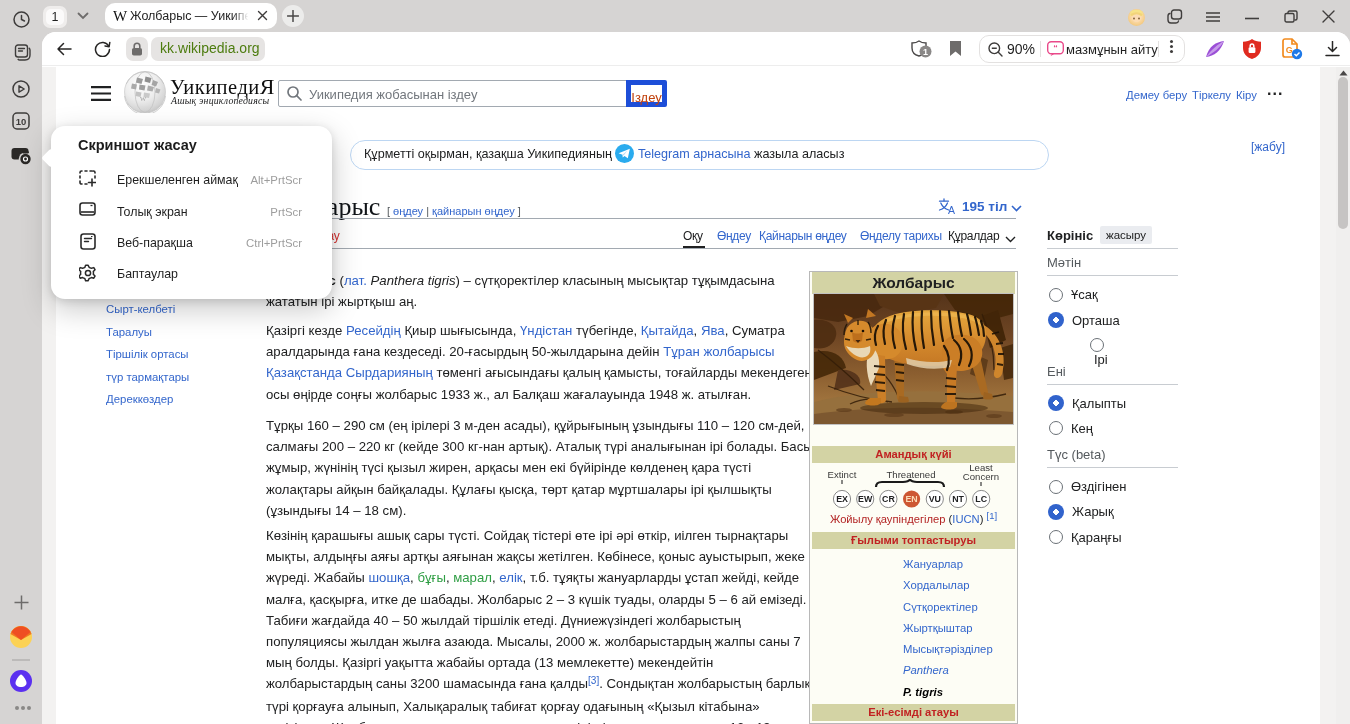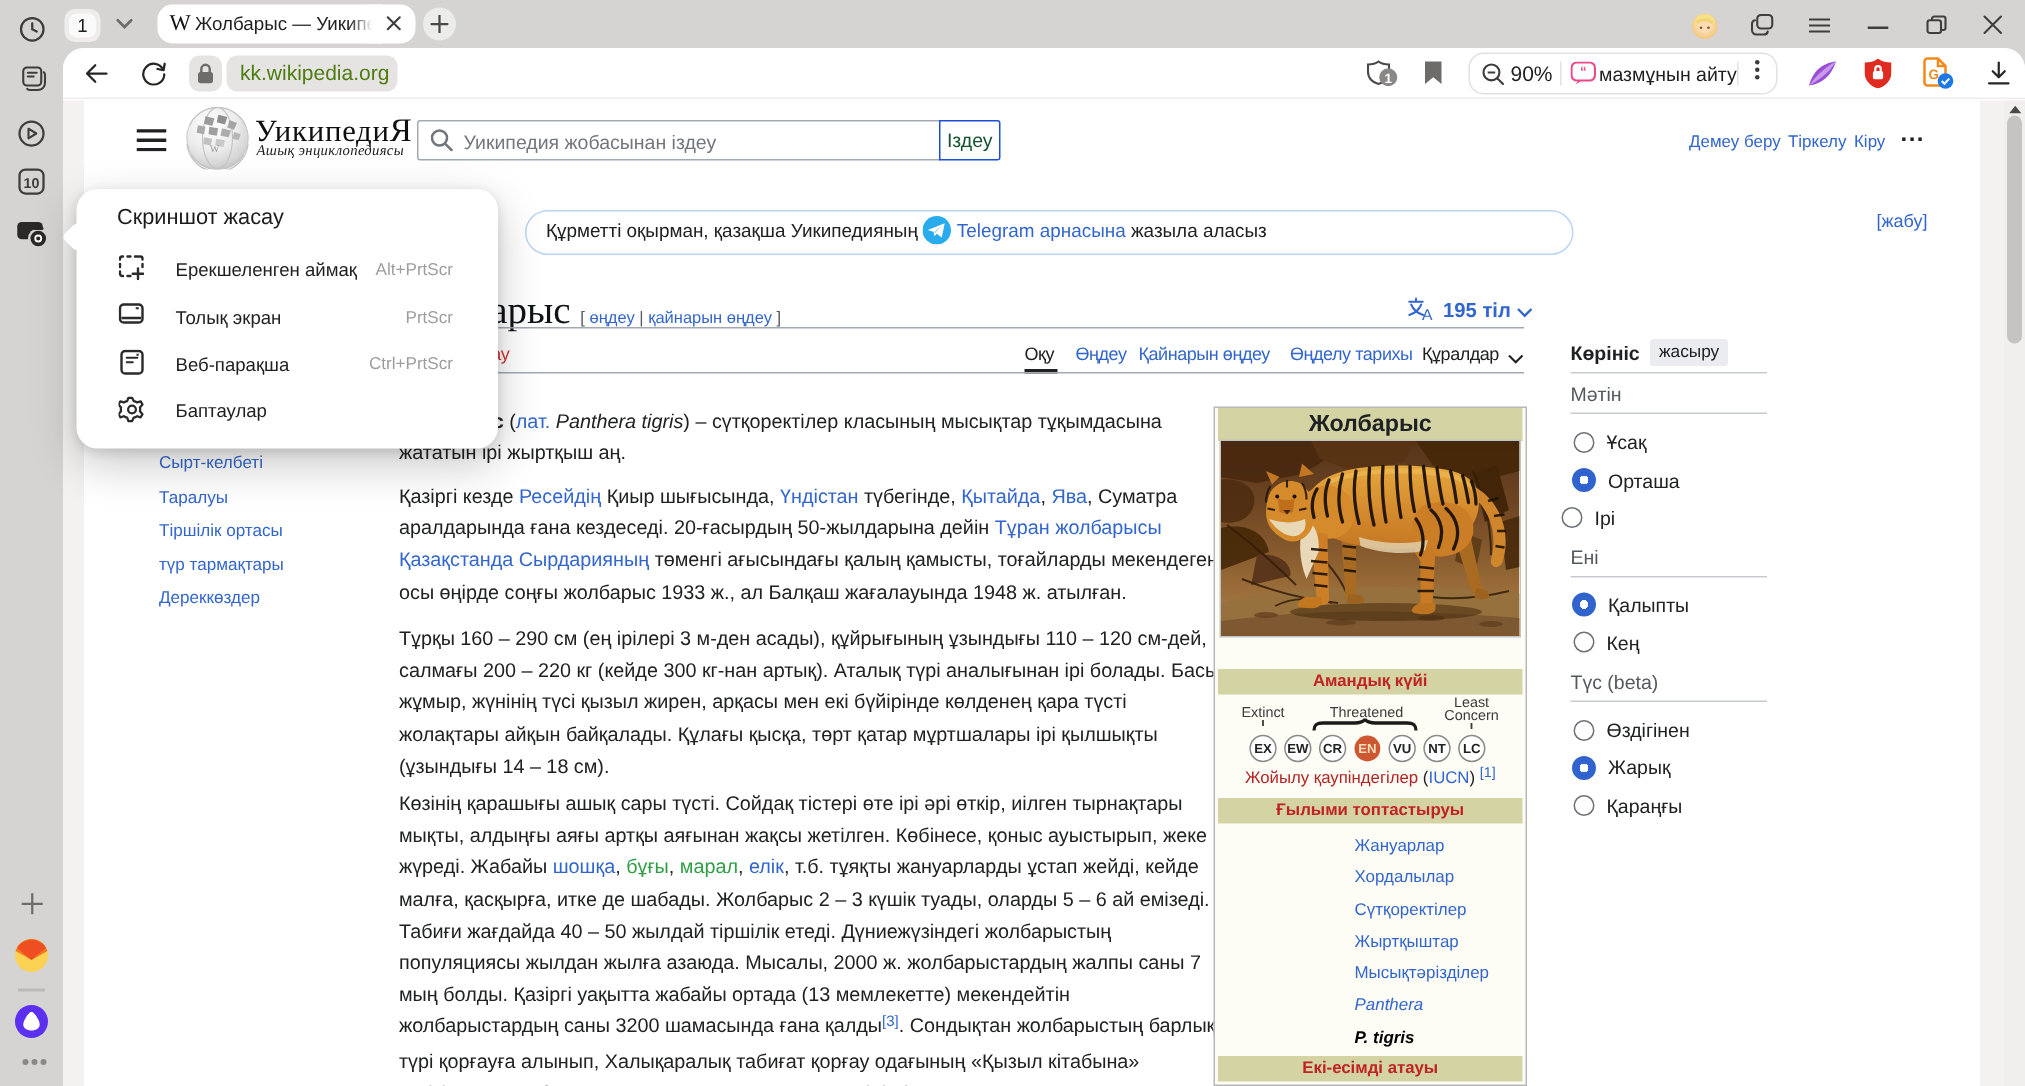--- a/index.html
+++ b/index.html
@@ -212,21 +212,21 @@
       </svg>
       <div class="abs ser" style="left:128px;top:7px;font-size:20.5px;color:#0f0f0f;letter-spacing:0.5px;">Уикипеди<span style="font-size:22px;">Я</span></div>
       <div class="abs ser" style="left:129px;top:28px;font-size:9.8px;font-style:italic;color:#202122;letter-spacing:0.2px;">Ашық энциклопедиясы</div>
 
       <div class="abs" style="left:236px;top:13px;width:349px;height:27px;border:1px solid #a2a9b1;border-radius:2px 0 0 2px;background:#fff;"></div>
       <svg class="abs" style="left:245px;top:19px;" width="15" height="15" viewBox="0 0 15 15">
           <circle cx="6" cy="6" r="5" fill="none" stroke="#72777d" stroke-width="1.7"></circle>
           <path d="M9.7 9.7 L14 14" stroke="#72777d" stroke-width="1.7" stroke-linecap="round"></path>
         </svg>
       <div class="abs" style="left:267px;top:20px;font-size:13px;color:#72777d;">Уикипедия жобасынан іздеу</div>
-      <div class="abs" style="left:584px;top:13px;width:41px;height:27px;border:1px solid #1d4ed8;border-radius:0 2px 2px 0;background:#fff;font-size:13px;color:#14532d;text-align:center;line-height:25px;">Іздеу</div>
+      <div class="abs" style="left:584px;top:13px;width:41px;height:27px;border:5px solid #1d4ed8;border-radius:0 2px 2px 0;background:#fff;font-size:13px;color:#c2410c;text-align:center;line-height:25px;">Іздеу</div>
 
       <div class="abs lnk" style="left:1084px;top:22px;font-size:11.3px;">Демеу беру</div>
         <div class="abs lnk" style="left:1150px;top:22px;font-size:11.3px;">Тіркелу</div>
         <div class="abs lnk" style="left:1194px;top:22px;font-size:11.3px;">Кіру</div>
       <div class="abs" style="left:1225px;top:14px;font-size:16px;font-weight:bold;color:#202122;letter-spacing:1px;">...</div>
 
       <div class="abs" style="left:308px;top:73px;width:699px;height:30px;border:1px solid #bcd6f2;border-radius:15px;background:#fff;"></div>
       <div class="abs" style="left:322px;top:77px;font-size:12.6px;color:#202122;white-space:nowrap;">Құрметті оқырман, қазақша Уикипедияның <svg width="19" height="19" viewBox="0 0 16 16" style="vertical-align:-5px;">
             <circle cx="8" cy="8" r="8" fill="#2aabee"></circle>
             <path d="M3 7.8 L12.5 4 L10.8 12 L8 10 L6.5 11.3 L6.3 9 z" fill="#fff"></path>
@@ -428,21 +428,21 @@
       <div class="abs" style="left:1005px;top:188px;font-size:13px;color:#54595d;">Мәтін</div>
       <div class="abs" style="left:1005px;top:208px;width:131px;height:1px;background:#c8ccd1;"></div>
       <div class="abs rrow" style="left:1006px;top:220px;">
           <span class="rad"></span>
           <span class="rlab">Ұсақ</span>
         </div>
       <div class="abs rrow" style="left:1006px;top:245.5px;">
           <span class="rad sel"></span>
           <span class="rlab">Орташа</span>
         </div>
-      <div class="abs rrow" style="left:998px;top:270.5px;">
+      <div class="abs rrow" style="left:1044px;top:270.5px;flex-direction:column;">
           <span class="rad"></span>
           <span class="rlab">Ірі</span>
         </div>
       <div class="abs" style="left:1005px;top:297px;font-size:13px;color:#54595d;">Ені</div>
       <div class="abs" style="left:1005px;top:317px;width:131px;height:1px;background:#c8ccd1;"></div>
       <div class="abs rrow" style="left:1006px;top:328.5px;align-items:center;">
           <span class="rad sel"></span>
           <span class="rlab">Қалыпты</span>
         </div>
       <div class="abs rrow" style="left:1006px;top:353.5px;">
@@ -467,21 +467,21 @@
       <div class="abs" style="left:1294px;top:0;width:14px;height:657px;background:#f0efee;"></div>
       <svg class="abs" style="left:1297px;top:3px;" width="9" height="6" viewBox="0 0 9 6">
           <path d="M4.5 0.5 L8.5 5.5 H0.5 z" fill="#4a4848"></path>
         </svg>
       <div class="abs" style="left:1296px;top:10px;width:10px;height:152px;background:#c6c4c3;border-radius:5px;"></div>
     </div>
   </div>
 
   <div class="abs" id="popup" style="left:51px;top:126px;width:281px;height:173px;background:#fff;border-radius:14px;box-shadow:0 10px 30px rgba(0,0,0,0.22), 0 2px 8px rgba(0,0,0,0.12);"></div>
   <div class="abs" style="left:44px;top:151px;width:14px;height:14px;background:#fff;border-radius:3px;transform:rotate(45deg);"></div>
-  <div class="abs" style="left:78px;top:137px;font-size:14.5px;font-weight:400;color:#1c1c1c;">Скриншот жасау</div>
+  <div class="abs" style="left:78px;top:137px;font-size:14.5px;font-weight:700;color:#1c1c1c;">Скриншот жасау</div>
 
   <svg class="abs" style="left:79px;top:170px;" width="17" height="17" viewBox="0 0 17 17">
     <path d="M3 1 h-0.5 A1.5 1.5 0 0 0 1 2.5 V3 M6 1 h2 M11 1 h2 M16 3 v-0.5 A1.5 1.5 0 0 0 14.5 1 H14 M1 6 v2 M1 11 v1.5 A1.5 1.5 0 0 0 2.5 14 H3 M6 14 h2 M16 6 v2" fill="none" stroke="#2a2a2a" stroke-width="1.6" stroke-linecap="round"></path>
     <path d="M13 9 v7 M9.5 12.5 h7" stroke="#2a2a2a" stroke-width="1.6" stroke-linecap="round"></path>
   </svg>
   <div class="abs" style="left:117px;top:173px;font-size:12.4px;color:#1f1f1f;">Ерекшеленген аймақ</div>
   <div class="abs" style="left:202px;top:174px;width:100px;text-align:right;font-size:11.4px;color:#9d9d9d;">Alt+PrtScr</div>
 
   <svg class="abs" style="left:79px;top:202px;" width="17" height="16" viewBox="0 0 17 16">
     <rect x="1" y="1" width="15" height="12" rx="2.5" fill="none" stroke="#2a2a2a" stroke-width="1.6"></rect>

